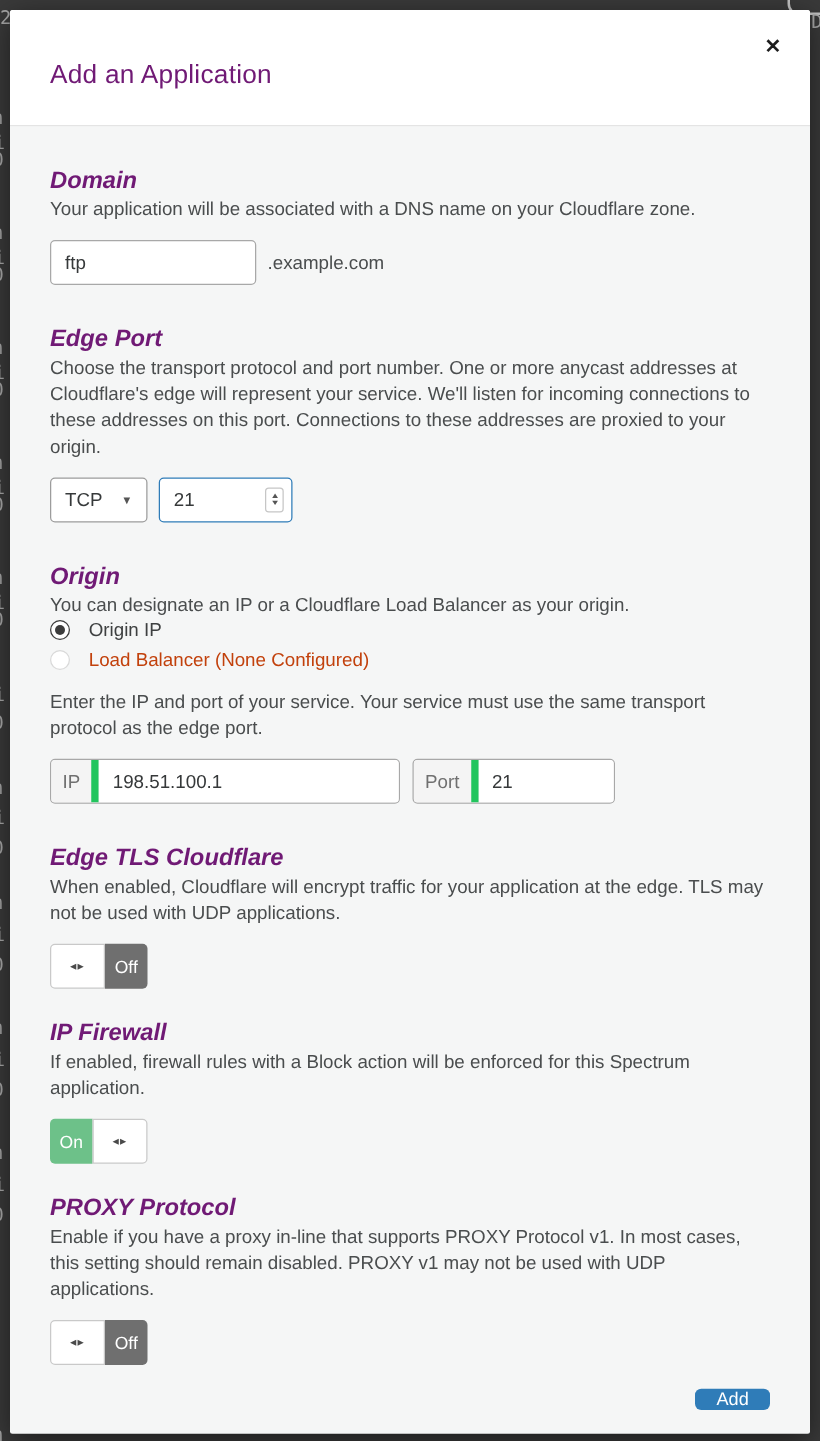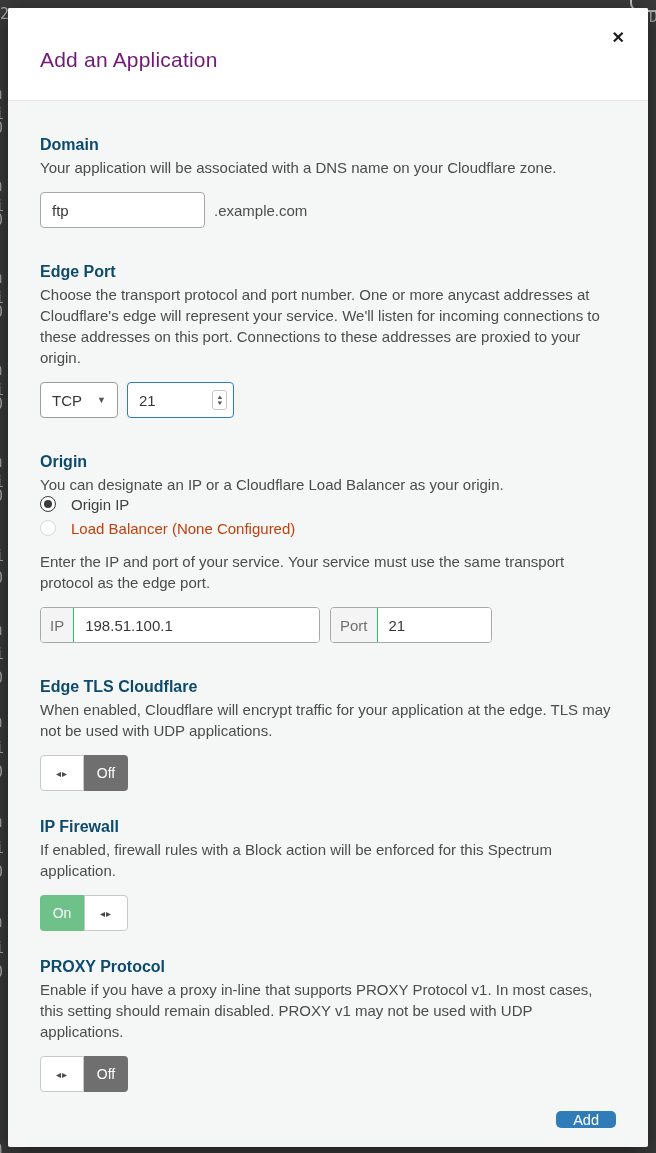--- a/index.html
+++ b/index.html
@@ -30,21 +30,21 @@
     padding:40px 32px 28px; position:relative;
   }
   .modal-title { margin:0; font-size:21px; font-weight:400; color:#701a75; letter-spacing:.2px; }
   .close-btn {
     position:absolute; top:20px; right:19px; background:none; border:none;
     font-size:16px; font-weight:700; color:#1d1d1d; cursor:pointer; padding:2px 4px;
     font-family:inherit; line-height:1;
   }
   .modal-body { padding:34px 32px 0; }
   .section-heading {
-    margin:0 0 3px; font-size:16px; font-weight:700; color:#0c4a6e; line-height:19px;
+    margin:0 0 3px; font-size:19px; font-weight:700; color:#701a75; line-height:19px;font-style:italic;
   }
   .section-desc {
     margin:0 0 14px; font-size:15px; color:#4a4d4e; line-height:21px;
   }
   .section-desc.mb0 { margin-bottom:1px; }
   
   .text-input {
     height:36px; border:1px solid #a8a8a8; border-radius:4px; background:#fff;
     font-size:15px; color:#36393a; padding:0 11px; font-family:inherit; outline:none;
   }
@@ -78,35 +78,35 @@
   .radio.disabled { border-color:#d9d9d9; cursor:default; }
   .label-disabled { color:#c2410c; }
   
   .ip-row { display:flex; gap:10px; margin-bottom:34px; }
   .input-group {
     display:flex; height:36px; border:1px solid #a8a8a8; border-radius:4px;
     background:#fff; overflow:hidden;
   }
   .input-group .prefix {
     display:flex; align-items:center; padding:0 9px; background:#f4f4f4;
-    border-right:1px solid #22c55e; color:#707070; font-size:15px;
+    border-right:6px solid #22c55e; color:#707070; font-size:15px;
   }
   .input-group input {
     border:none; outline:none; font-size:15px; color:#36393a; padding:0 11px;
     font-family:inherit; min-width:0; flex:1; background:#fff;
   }
   .ip-group { width:280px; }
   .port-group { width:162px; }
   
   .toggle {
     display:inline-flex; height:36px; margin-bottom:26px; font-size:14px;
     border-radius:4px; cursor:pointer; user-select:none;
   }
   .toggle .seg {
-    width:44px; display:flex; align-items:center; justify-content:center; color:#fff;
+    width:34px; display:flex; align-items:center; justify-content:center; color:#fff;
   }
   .seg-off { background:#6f6f6f; border-radius:0 4px 4px 0; }
   .seg-on  { background:#6dc189; border-radius:4px 0 0 4px; }
   .handle {
     width:44px; background:#fff; border:1px solid #c9c9c9;
     display:flex; align-items:center; justify-content:center;
   }
   .handle-left  { border-radius:4px 0 0 4px; }
   .handle-right { border-radius:0 4px 4px 0; }
   .arrows { font-size:10px; color:#4a4a4a; letter-spacing:1px; }

